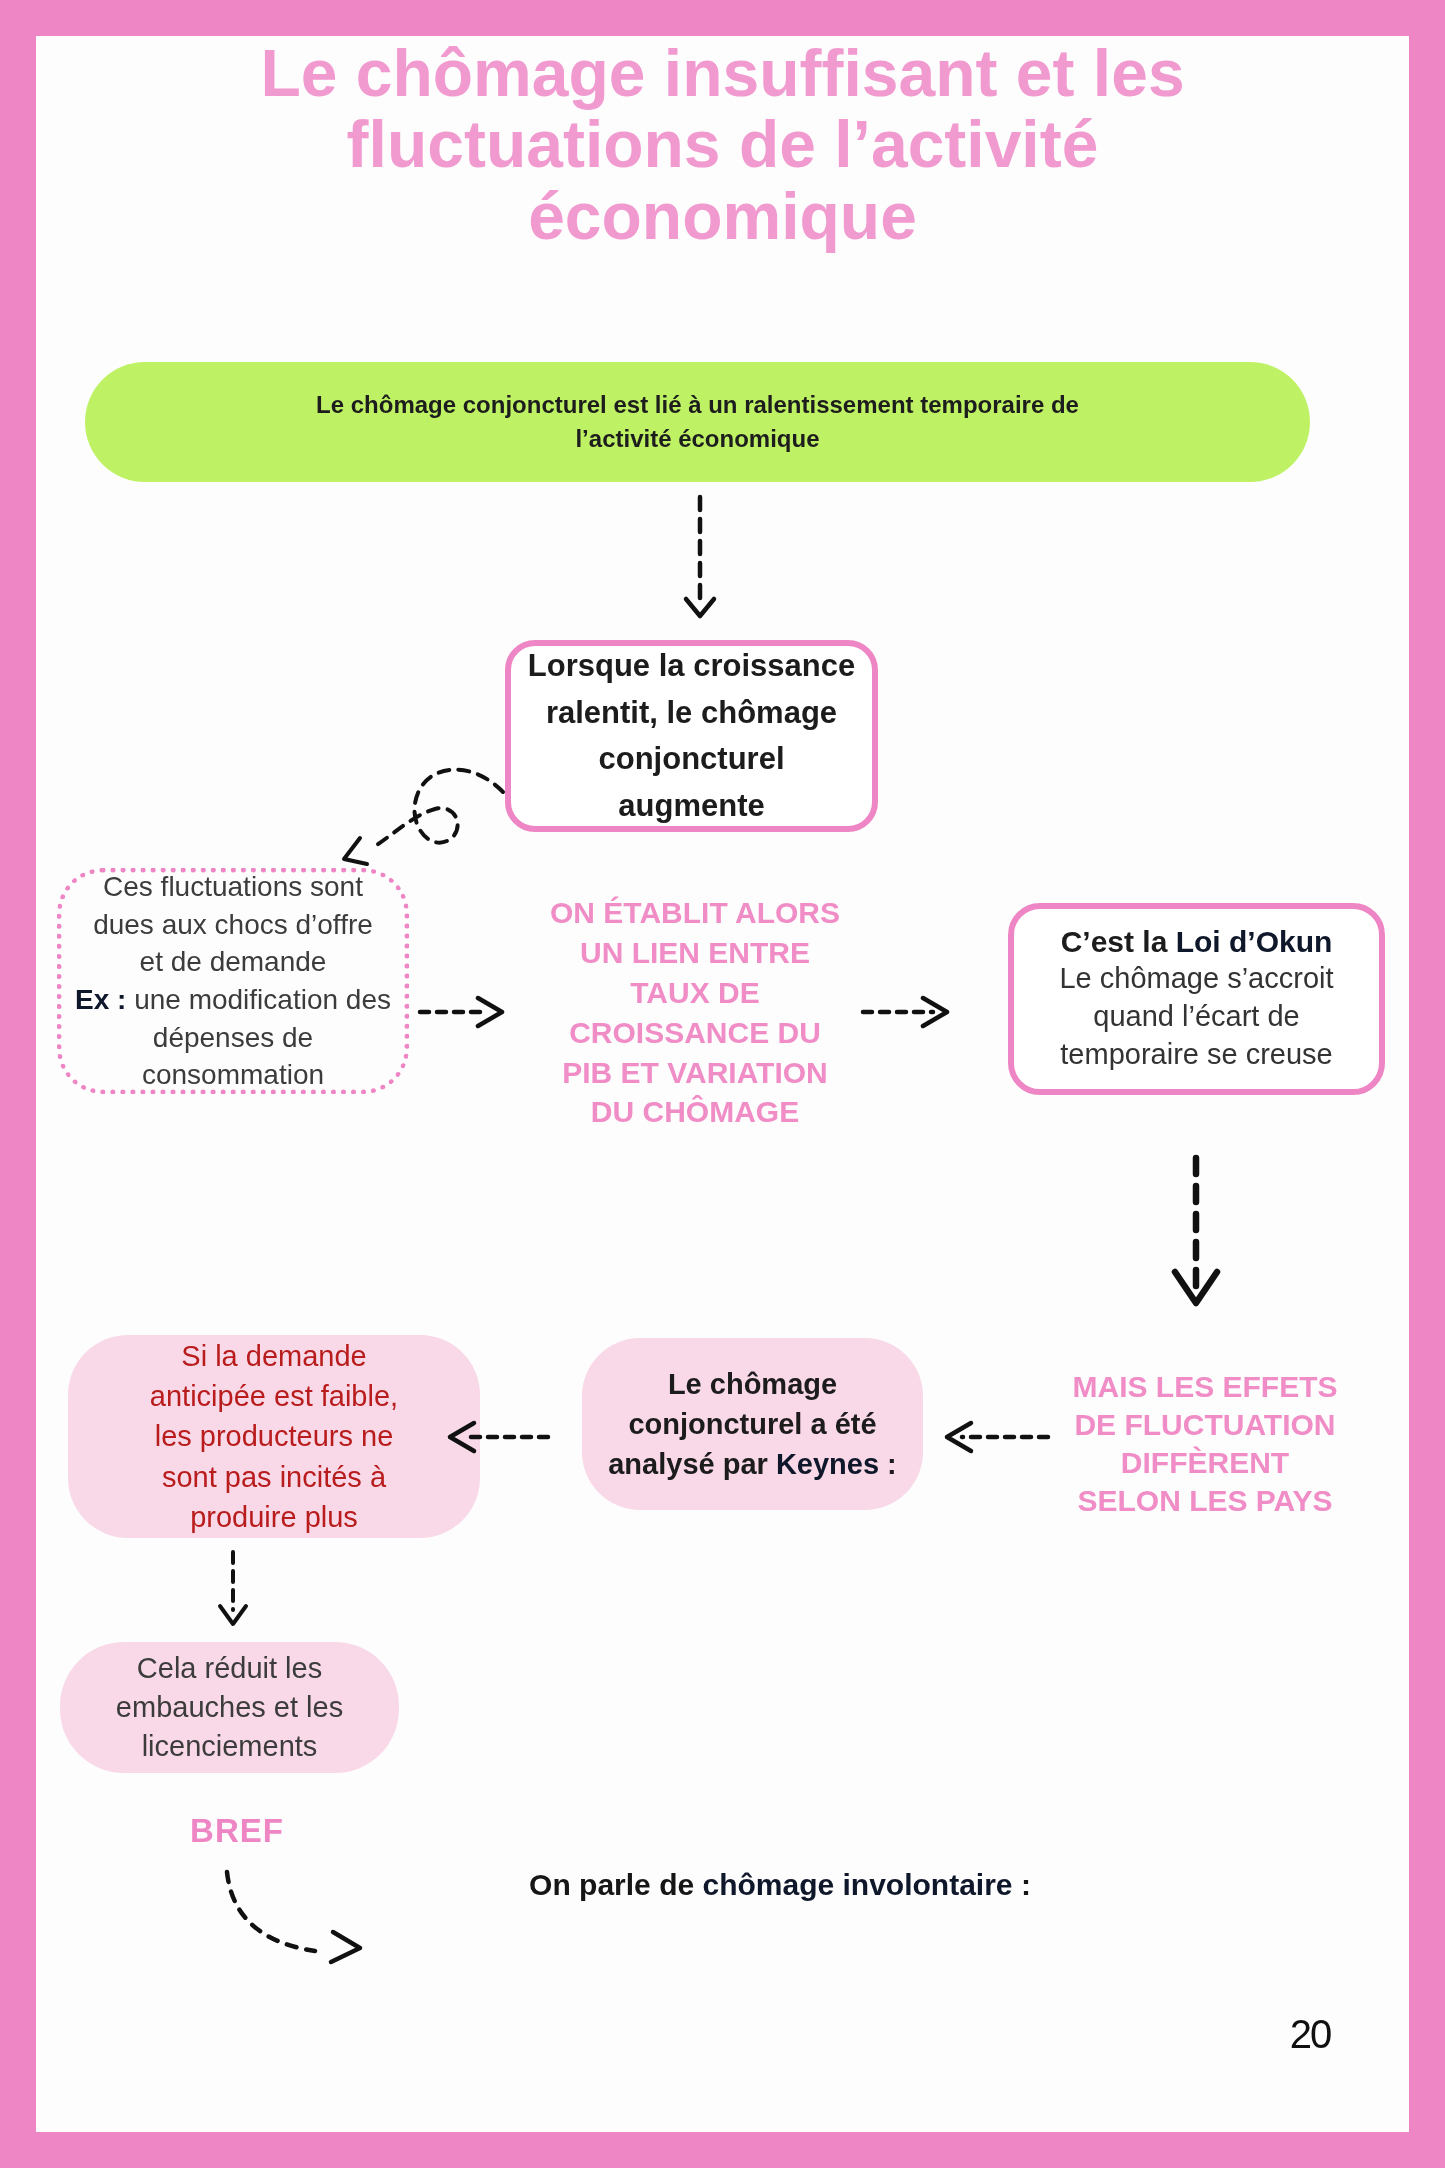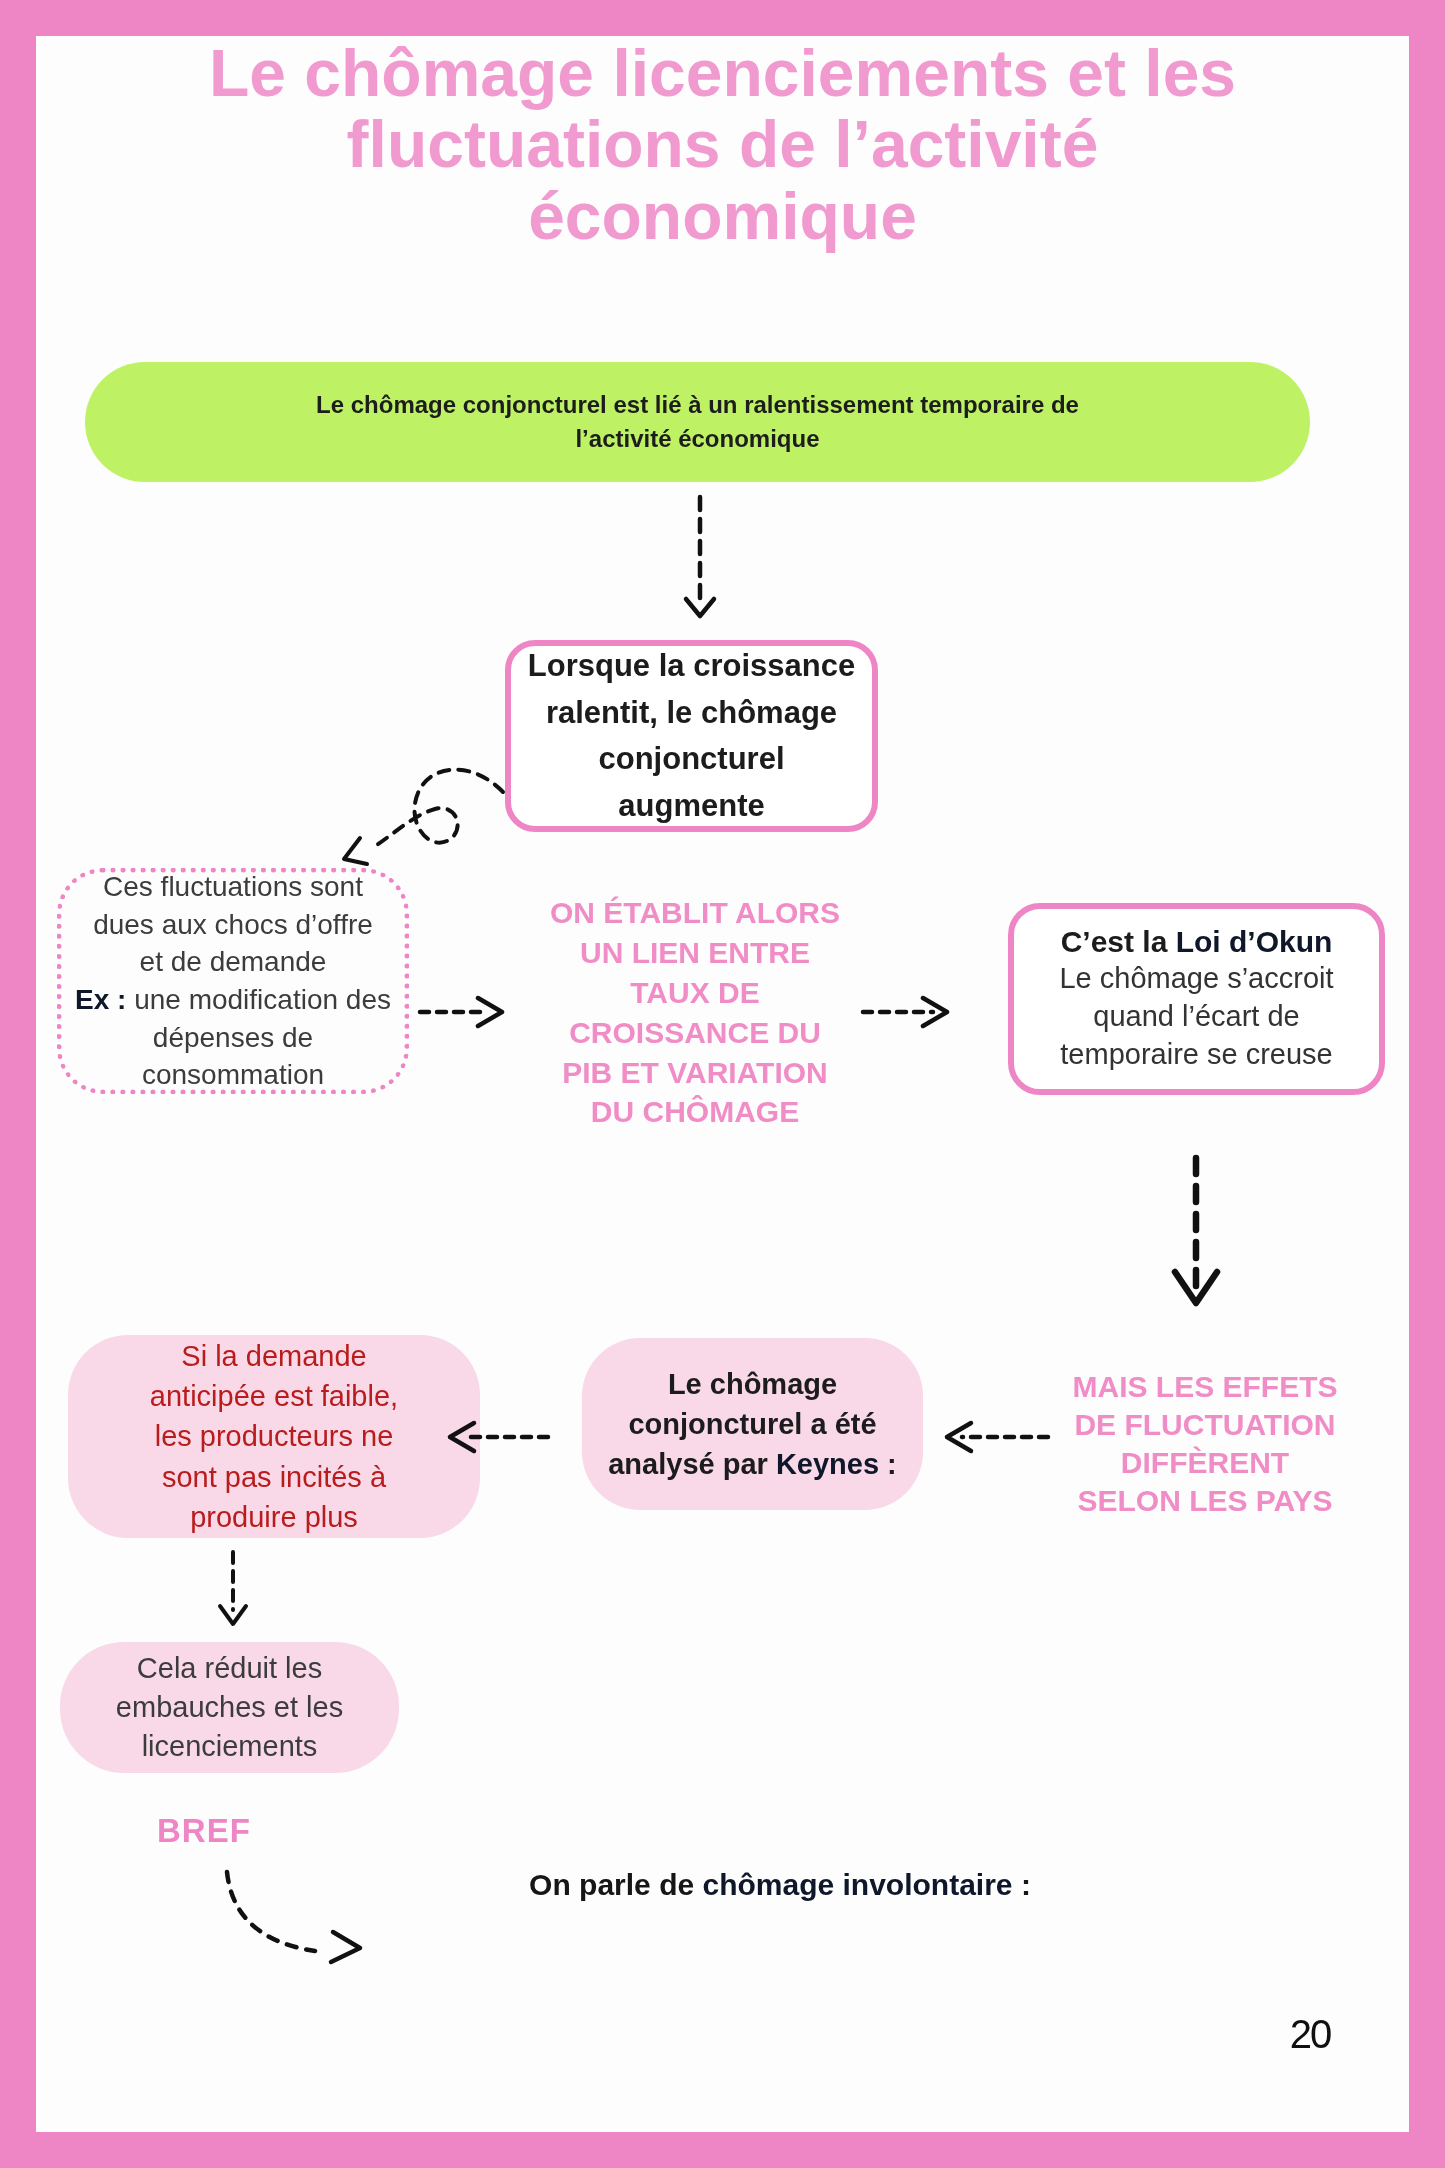--- a/index.html
+++ b/index.html
@@ -49,42 +49,42 @@
   }
   #demande-box{
     left:68px;top:1335px;width:412px;height:203px;border-radius:60px;background:#f9d9e8;
     color:#b91c1c;font-size:29px;font-weight:400;line-height:1.38;
   }
   #cela-box{
     left:60px;top:1642px;width:339px;height:131px;border-radius:64px;background:#f9d9e8;
     color:#3c3c3c;font-size:29px;font-weight:400;line-height:1.35;
   }
   #bref-text{
-    left:157px;top:1812px;width:160px;text-align:left;
+    left:157px;top:1812px;width:160px;text-align:center;
     color:#ee86c5;font-size:33px;font-weight:800;letter-spacing:1px;
   }
   #conclusion{
     left:250px;top:1862px;width:1060px;text-align:center;
     color:#161616;font-size:30px;font-weight:700;line-height:1.52;
   }
   #page-number{
     left:1260px;top:2012px;width:100px;text-align:center;
     color:#101010;font-size:40px;font-weight:400;letter-spacing:-2px;
   }
   #arrows{position:absolute;left:0;top:0;width:1445px;height:2168px;z-index:4;pointer-events:none;}
   #arrows path,#arrows line,#arrows polyline{fill:none;stroke:#111111;stroke-linecap:round;stroke-linejoin:round;}
 </style>
 </head>
 <body>
 
 <div id="canvas">
 
   <div id="frame"></div>
 
-  <div id="title" class="abs preline">Le chômage licenciements et les
+  <div id="title" class="abs preline">Le chômage insuffisant et les
 fluctuations de l’activité
 économique</div>
 
   <div id="intro-box" class="abs flexc center preline">
     <span>Le chômage conjoncturel est lié à un ralentissement temporaire de
 l’activité économique</span>
   </div>
 
   <div id="croissance-box" class="abs flexc center preline">
     <span>Lorsque la croissance

